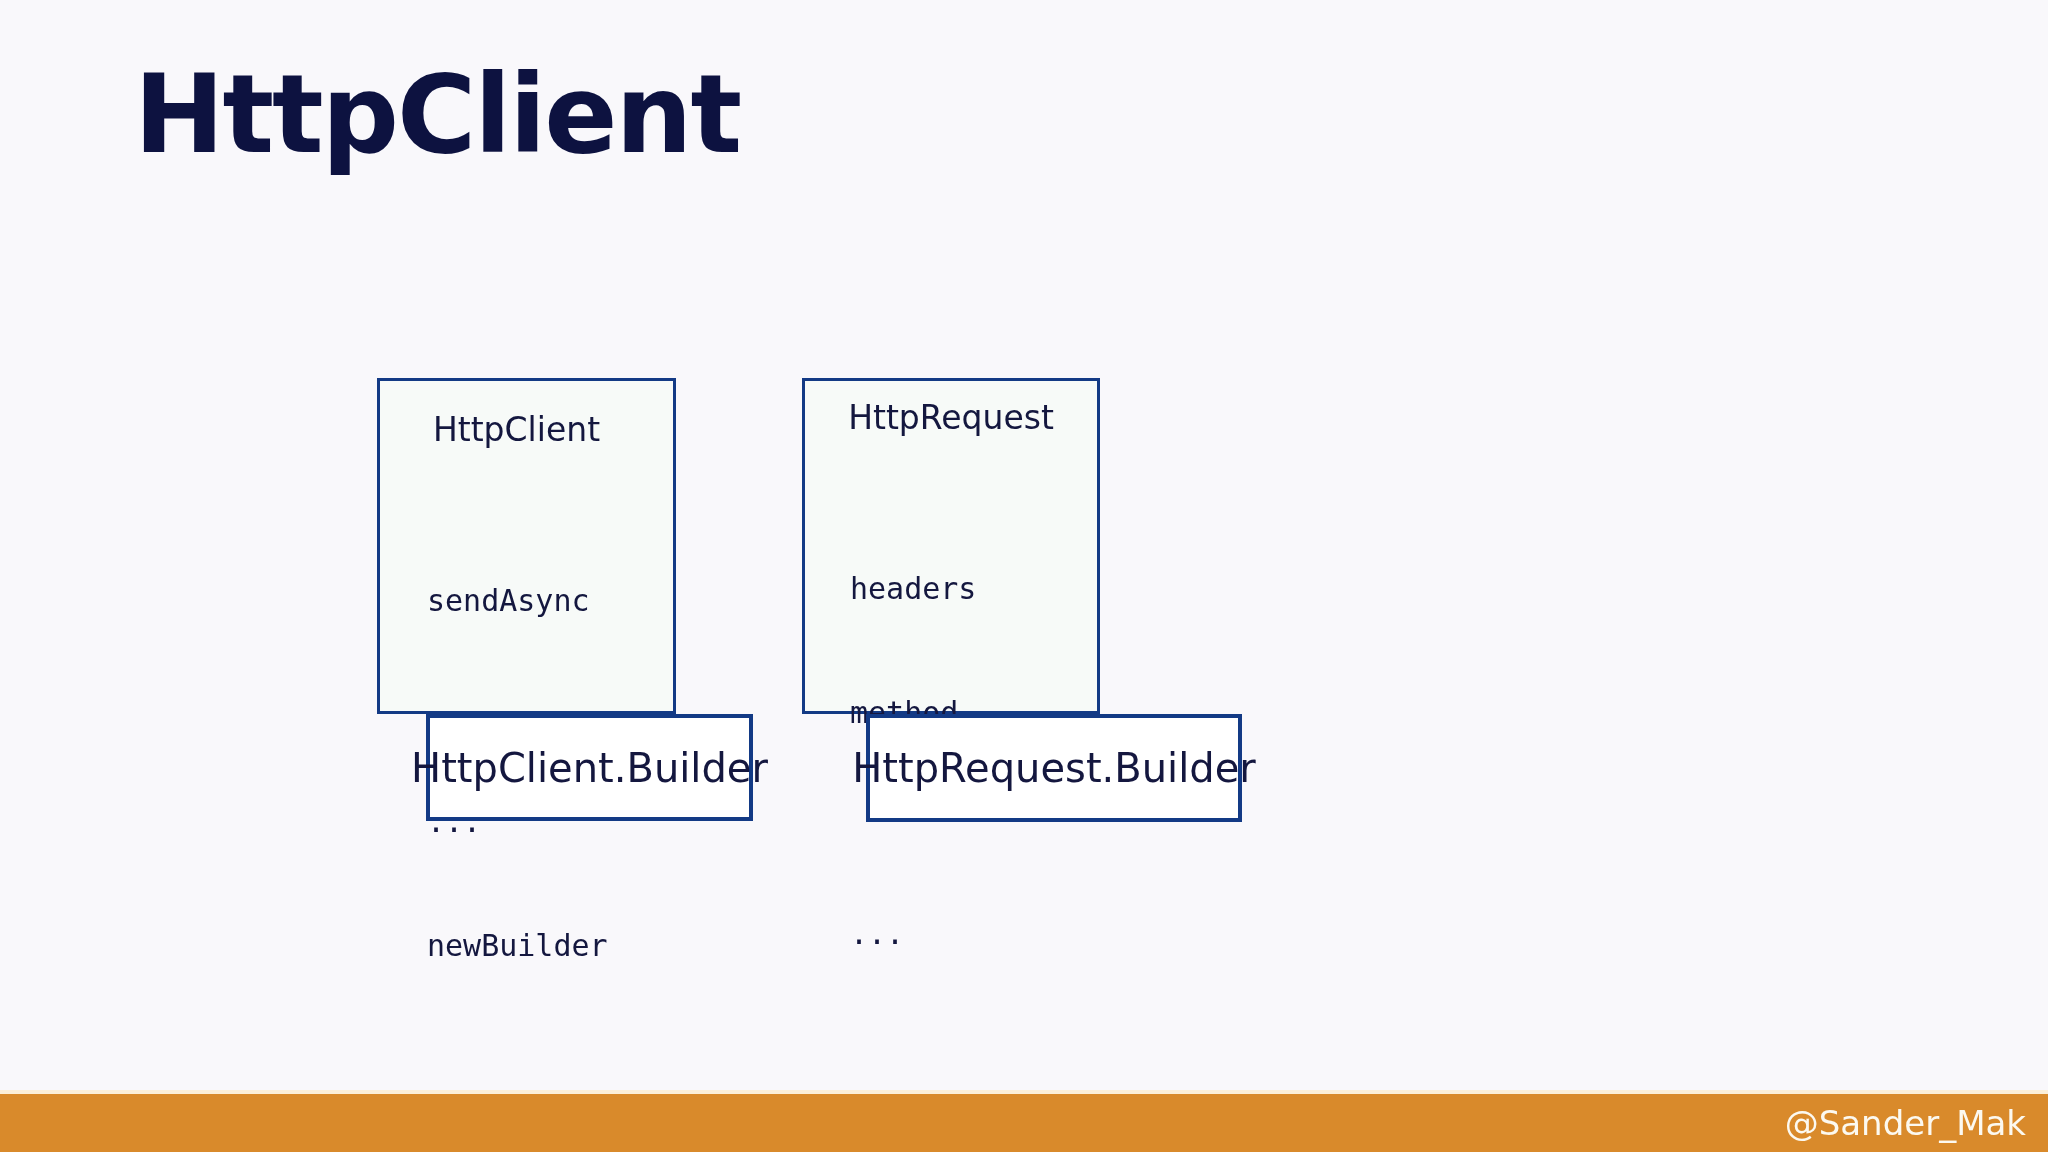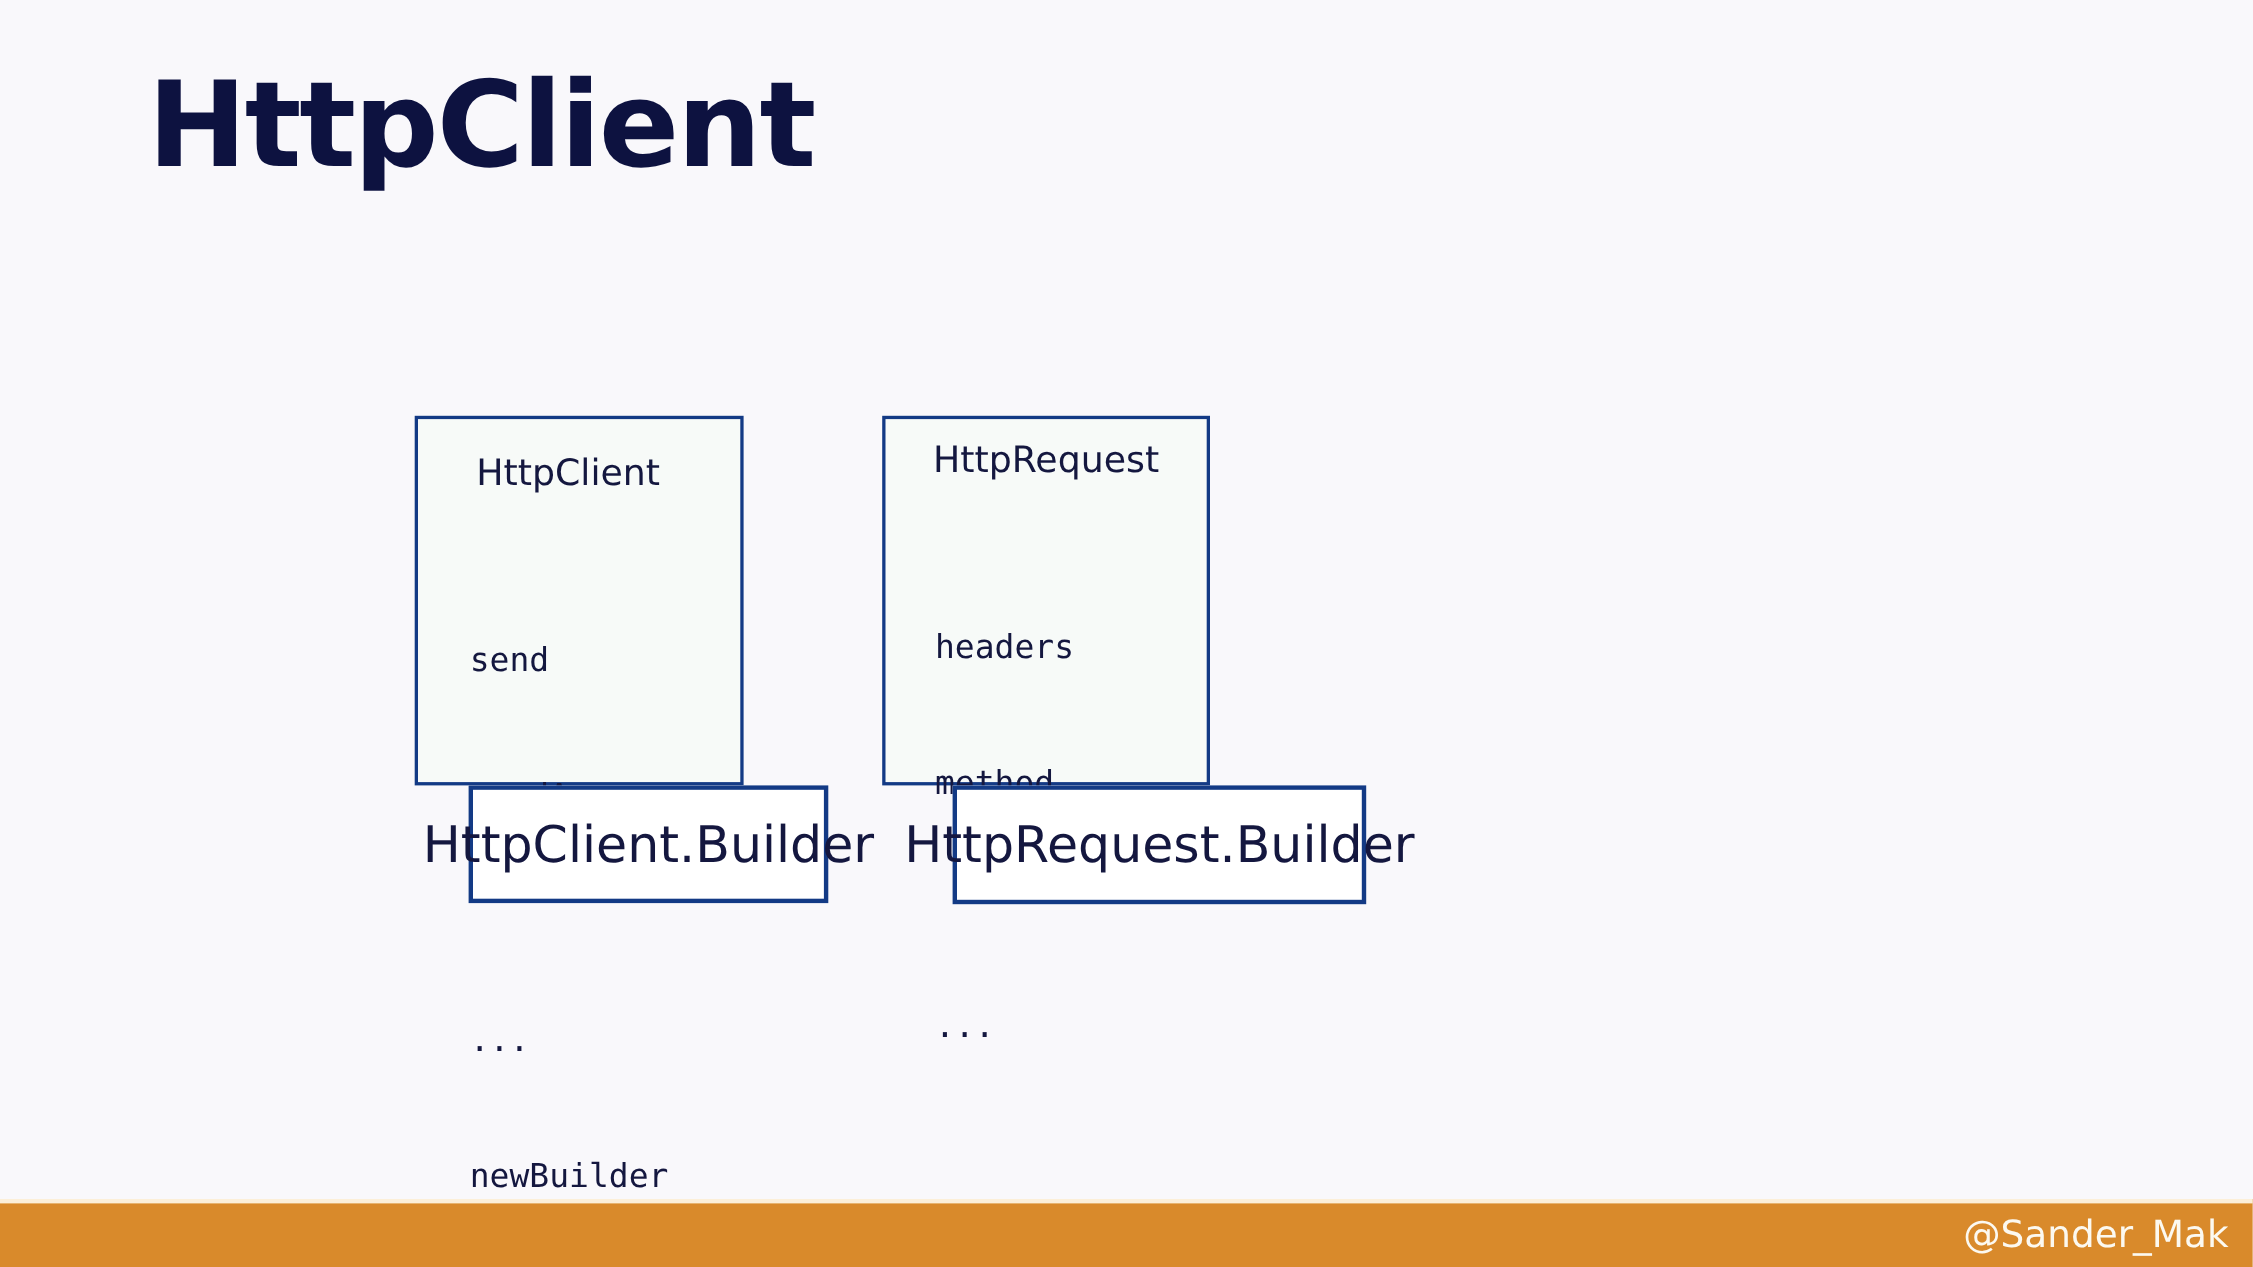--- a/index.html
+++ b/index.html
@@ -95,21 +95,21 @@
     box-sizing: border-box;
     background: #FFFFFF;
     border: 4px solid #133A85;
     display: flex;
     align-items: center;
     justify-content: center;
     z-index: 5;
   }
   .builder-box .builder-label {
     font-family: "DejaVu Sans", sans-serif;
-    font-size: 46px;
+    font-size: 40px;
     color: #14173F;
     white-space: nowrap;
   }
 
   #box-httpclient-builder {
     left: 426px;
     top: 714px;
     width: 327px;
     height: 107px;
   }
@@ -146,21 +146,20 @@
 </head>
 <body>
 
 <div id="slide">
 
   <div id="slide-title">HttpClient</div>
 
   <div class="class-box" id="box-httpclient">
     <div class="class-title">HttpClient</div>
     <div class="member-list">
-      <div>send</div>
       <div>sendAsync</div>
       <div class="member-gap"></div>
       <div>...</div>
       <div>newBuilder</div>
     </div>
   </div>
 
   <div class="class-box" id="box-httprequest">
     <div class="class-title">HttpRequest</div>
     <div class="member-list">

